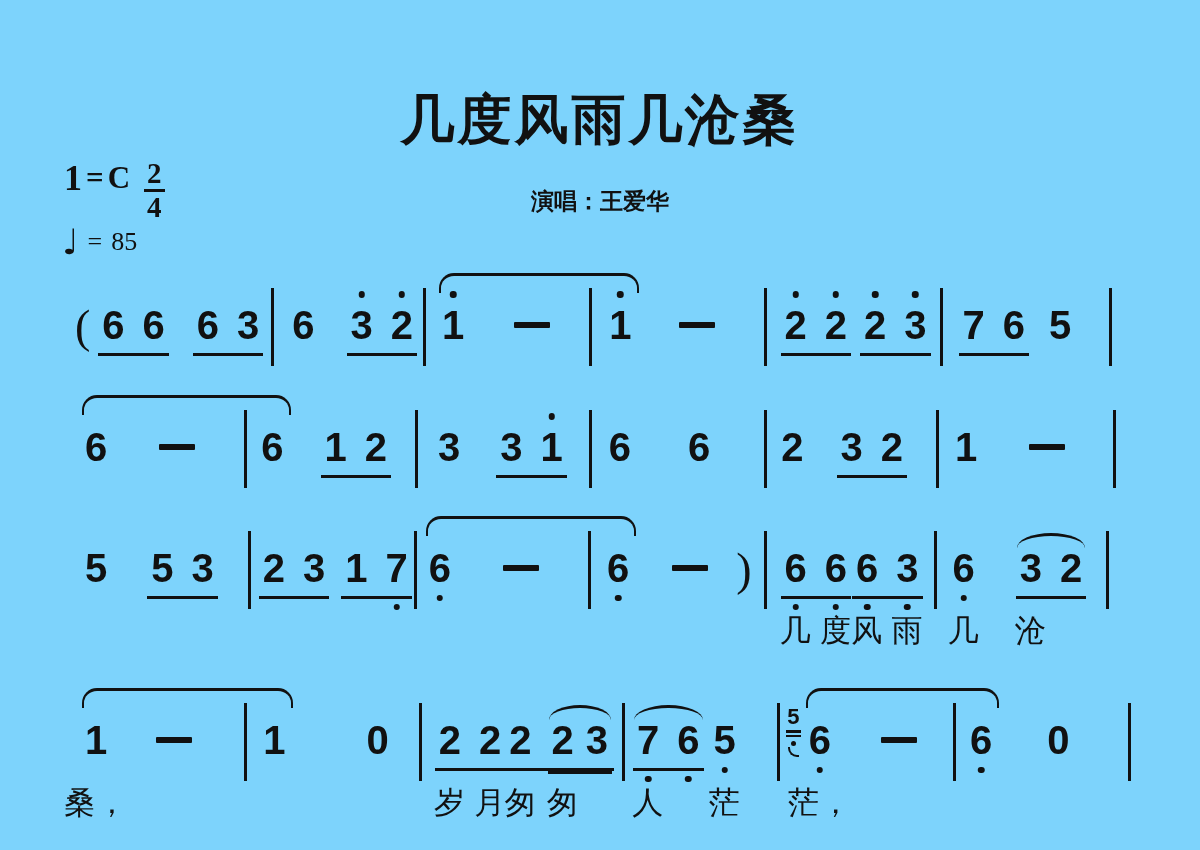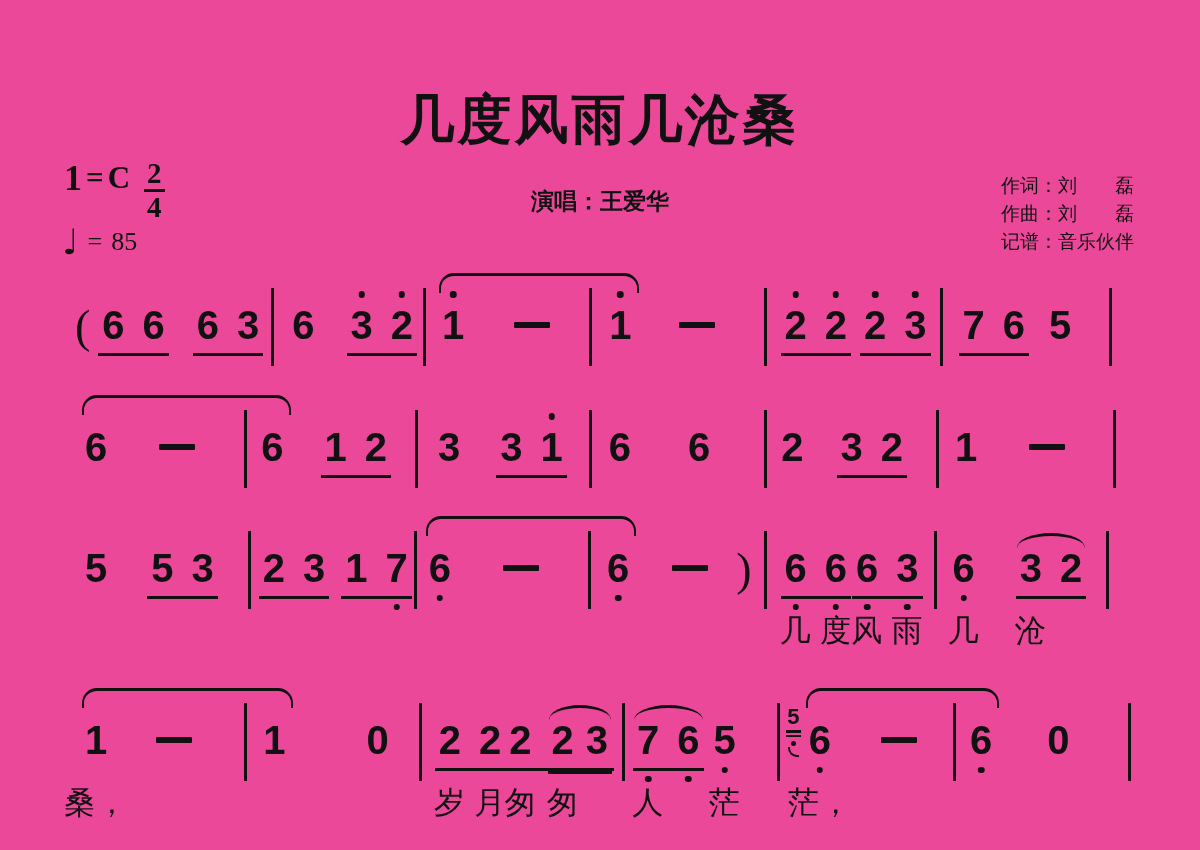--- a/index.html
+++ b/index.html
@@ -1,16 +1,16 @@
 <!DOCTYPE html>
 <html><head>
 <meta charset="utf-8">
 <style>
   html,body{margin:0;padding:0;background:#fff;}
-  #page{position:relative;width:1200px;height:850px;background:#ec4899;color:#111;overflow:hidden;
+  #page{position:relative;width:1200px;height:850px;background:#7dd3fc;color:#111;overflow:hidden;
         font-family:"Liberation Sans",sans-serif;}
   .title{position:absolute;top:84px;left:0;right:0;text-align:center;
          font-family:"Liberation Serif",serif;font-weight:bold;font-size:54px;letter-spacing:3px;}
   .subtitle{position:absolute;top:186px;left:0;right:0;text-align:center;
             font-weight:bold;font-size:23px;}
   .keysig{position:absolute;left:64px;top:158px;display:flex;align-items:flex-start;
           font-family:"Liberation Serif",serif;font-weight:bold;font-size:31px;line-height:40px;}
   .keysig .do{font-size:36px;}
   .keysig .eq{margin:0 4px;}
   .frac{display:inline-flex;flex-direction:column;align-items:center;font-size:29px;line-height:31px;margin-left:14px;}
@@ -62,25 +62,20 @@
       <span>4</span>
     </span>
   </div>
 
   <div class="tempo">
     <span class="q">♩</span>
     <span>=</span>
     <span>85</span>
   </div>
 
-  <div class="credits">
-    <div>作词：刘　　磊</div>
-    <div>作曲：刘　　磊</div>
-    <div>记谱：音乐伙伴</div>
-  </div>
 
   <div id="score">
       <div class="sys l1">
         <span class="paren" style="margin-right: 8px; margin-left: 15px;">(</span>
         <span class="g" style="margin-right: 24px;">
           <span class="note ing">
             <span class="d">6</span>
           </span>
           <span class="note ing">
             <span class="d">6</span>

